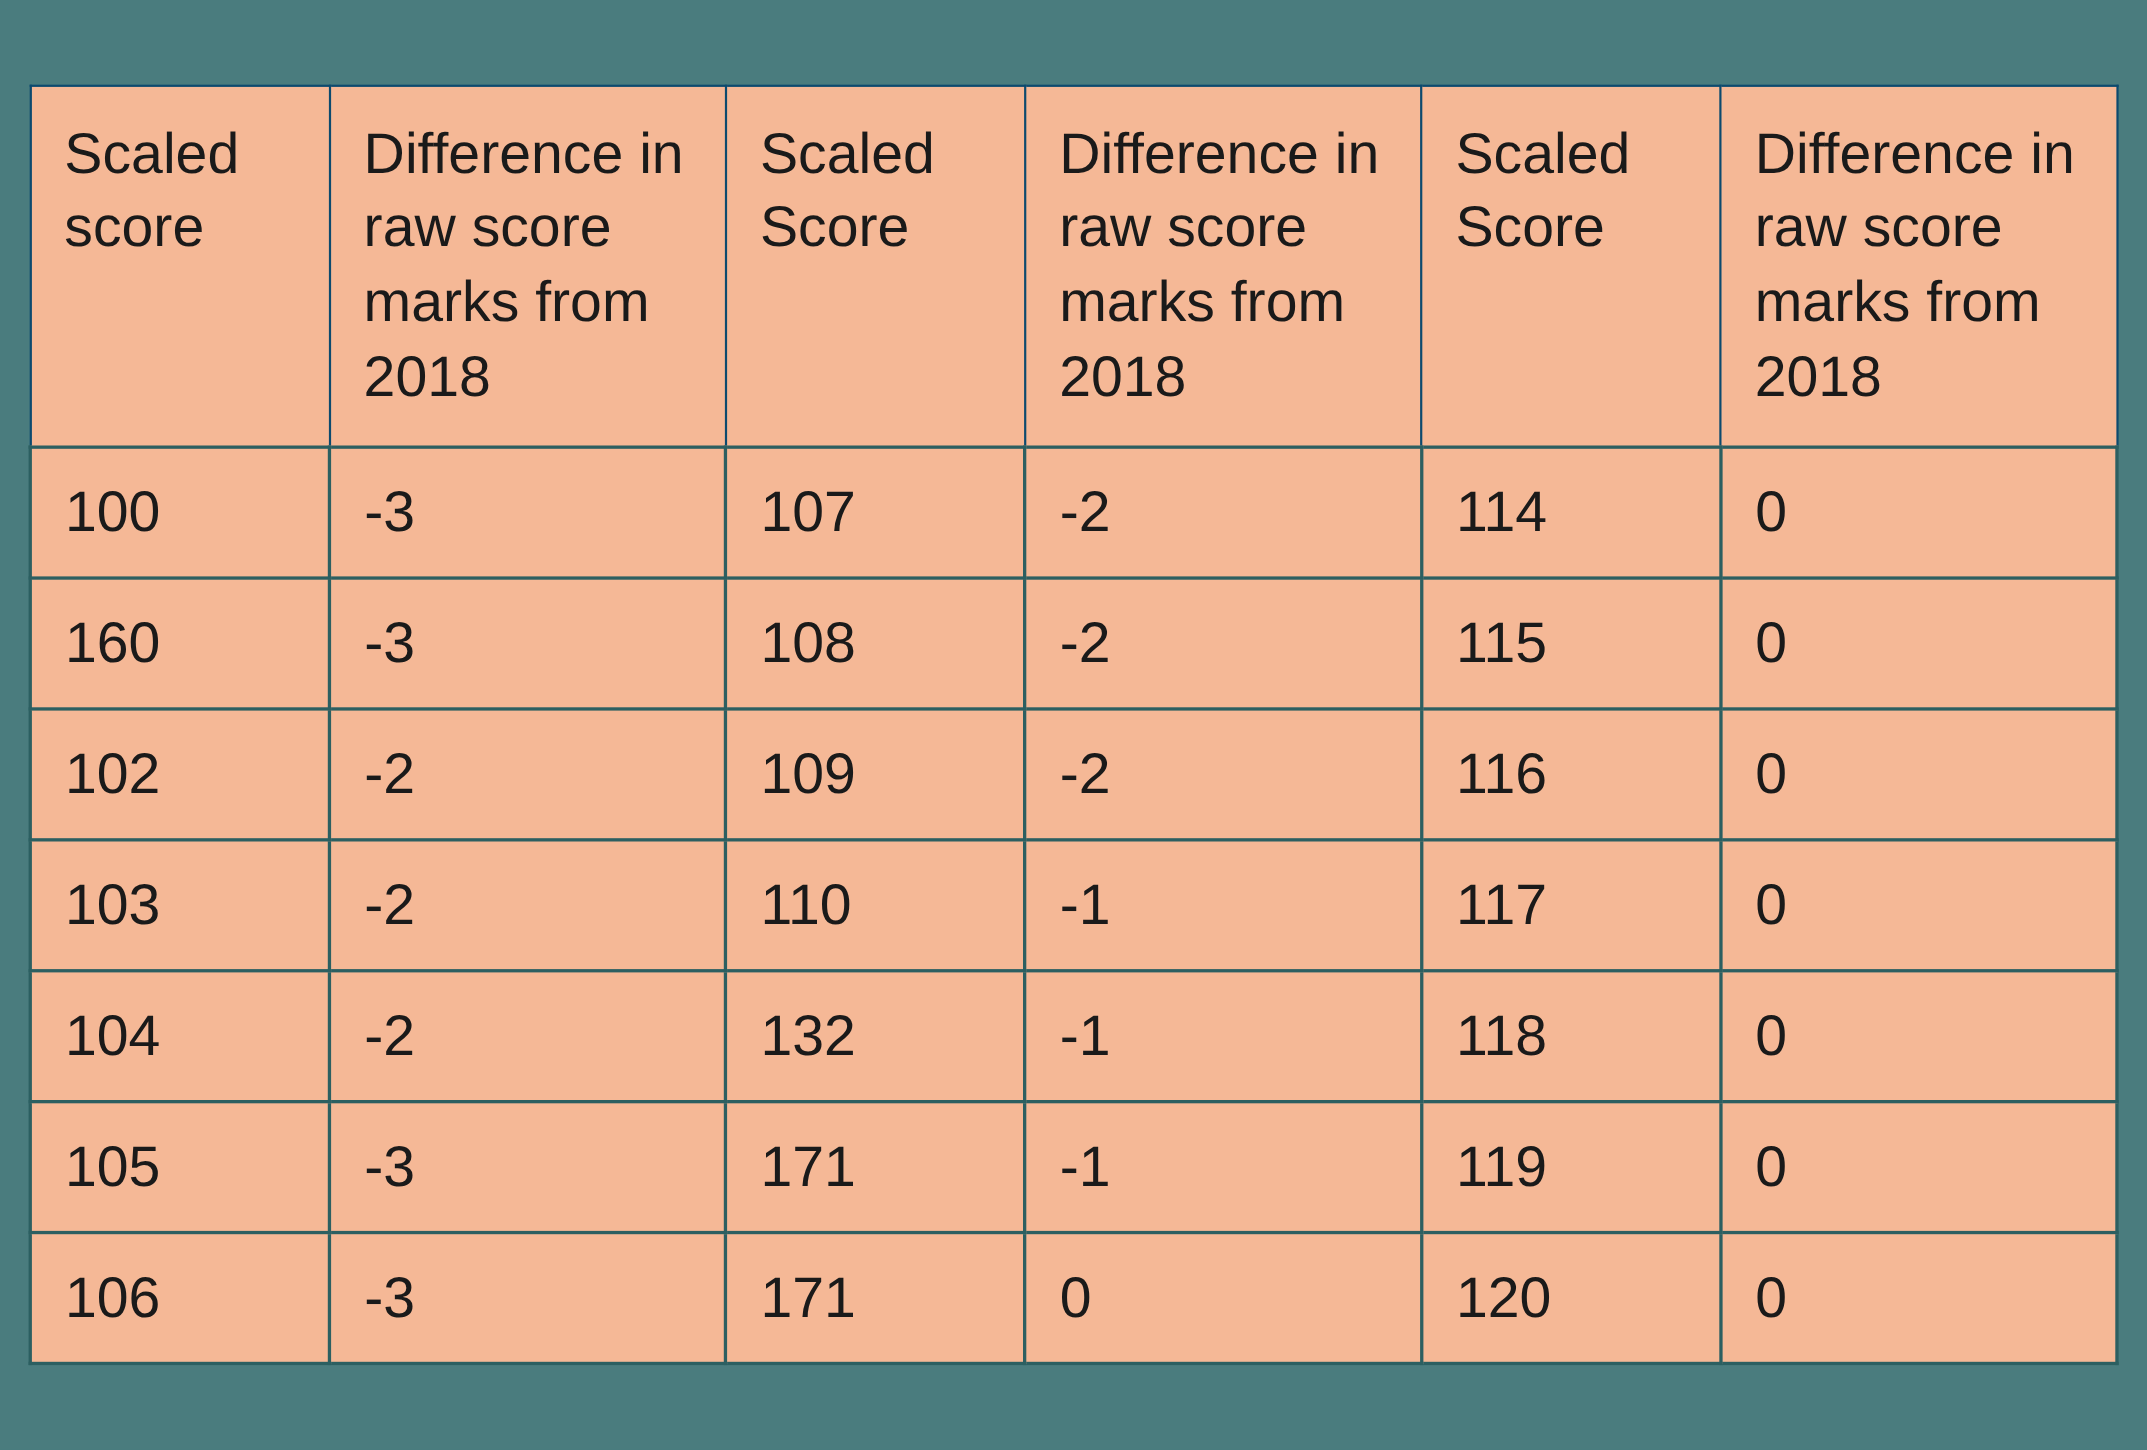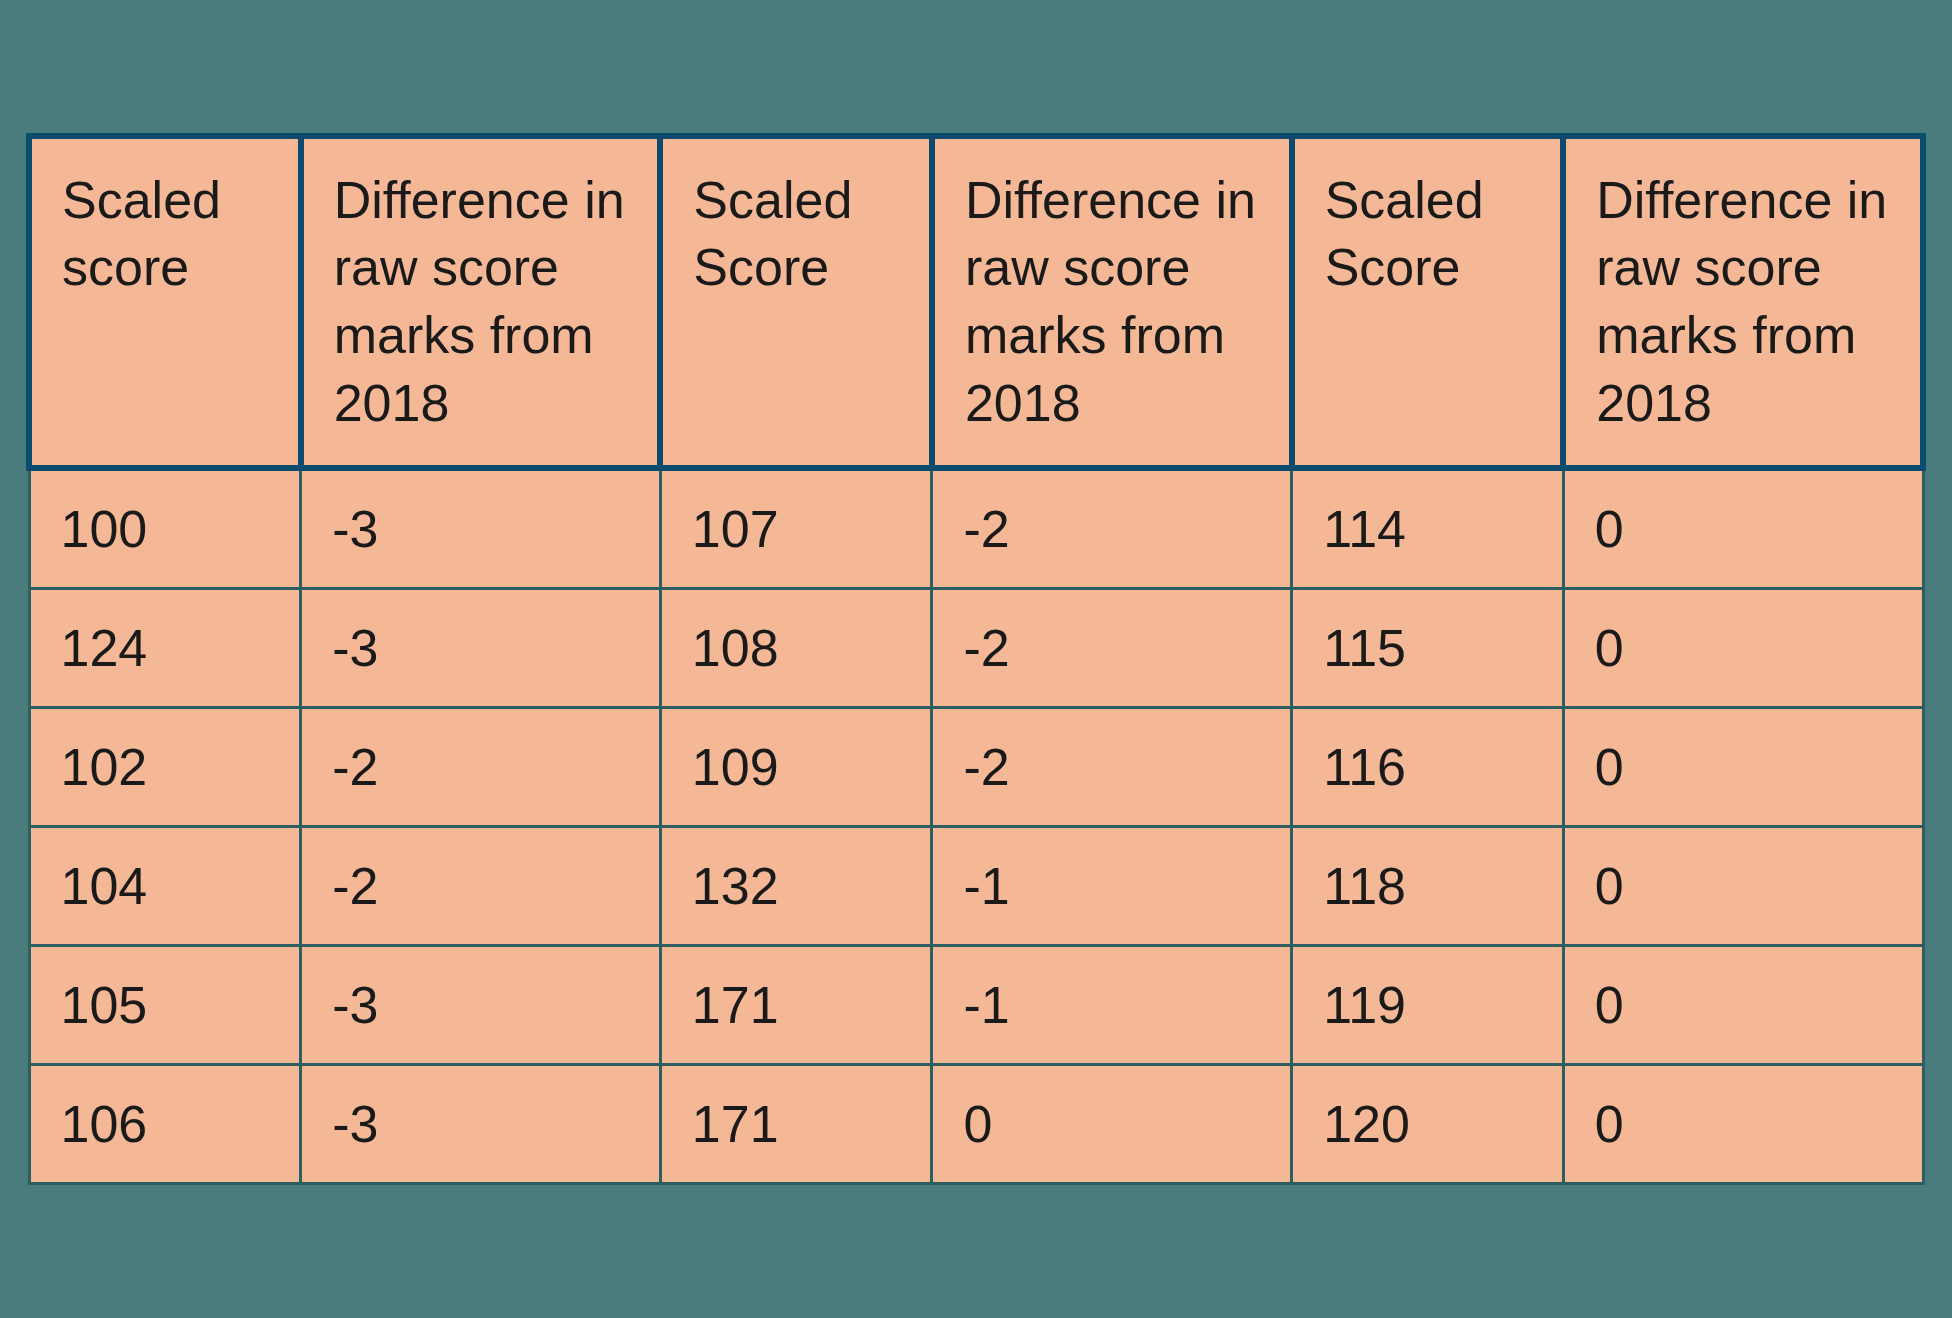--- a/index.html
+++ b/index.html
@@ -30,21 +30,21 @@
       border-collapse: collapse;
       width: 1900px;
       font-size: 52px;
     }
 
     th {
       background-color: #f5b896;
       color: #1a1a1a;
       padding: 28px 30px;
       text-align: left;
-      border: 6px solid #0c4a6e;
+      border: 2px solid #0c4a6e;
       vertical-align: top;
       font-weight: normal;
       line-height: 1.3;
     }
 
     td {
       background-color: #f5b896;
       color: #1a1a1a;
       padding: 28px 30px;
       text-align: left;
@@ -94,33 +94,41 @@
     <tbody id="table-body">
     <tr class="data-row">
           <td>100</td>
           <td>-3</td>
           <td>107</td>
           <td>-2</td>
           <td>114</td>
           <td>0</td>
         </tr>
         <tr class="data-row">
-          <td>124</td>
+          <td>160</td>
           <td>-3</td>
           <td>108</td>
           <td>-2</td>
           <td>115</td>
           <td>0</td>
         </tr>
         <tr class="data-row">
           <td>102</td>
           <td>-2</td>
           <td>109</td>
           <td>-2</td>
           <td>116</td>
+          <td>0</td>
+        </tr>
+        <tr class="data-row">
+          <td>103</td>
+          <td>-2</td>
+          <td>110</td>
+          <td>-1</td>
+          <td>117</td>
           <td>0</td>
         </tr>
         <tr class="data-row">
           <td>104</td>
           <td>-2</td>
           <td>132</td>
           <td>-1</td>
           <td>118</td>
           <td>0</td>
         </tr>

